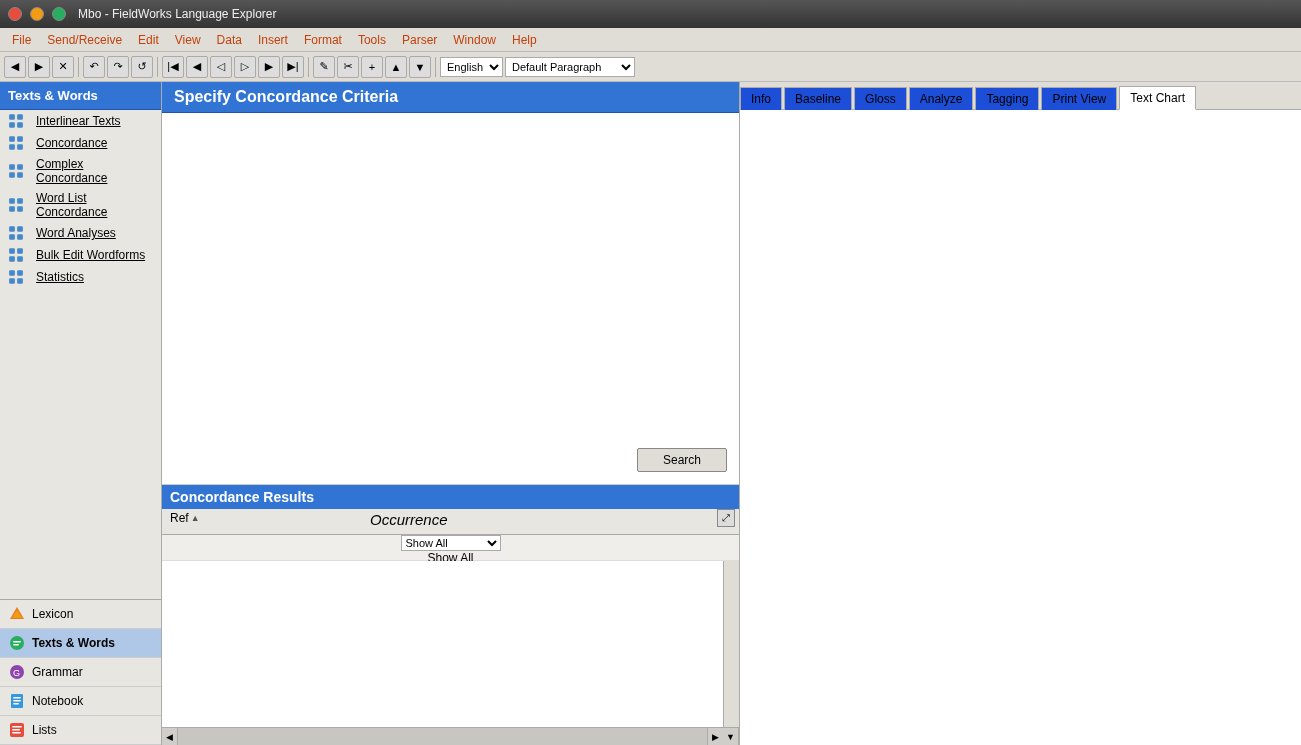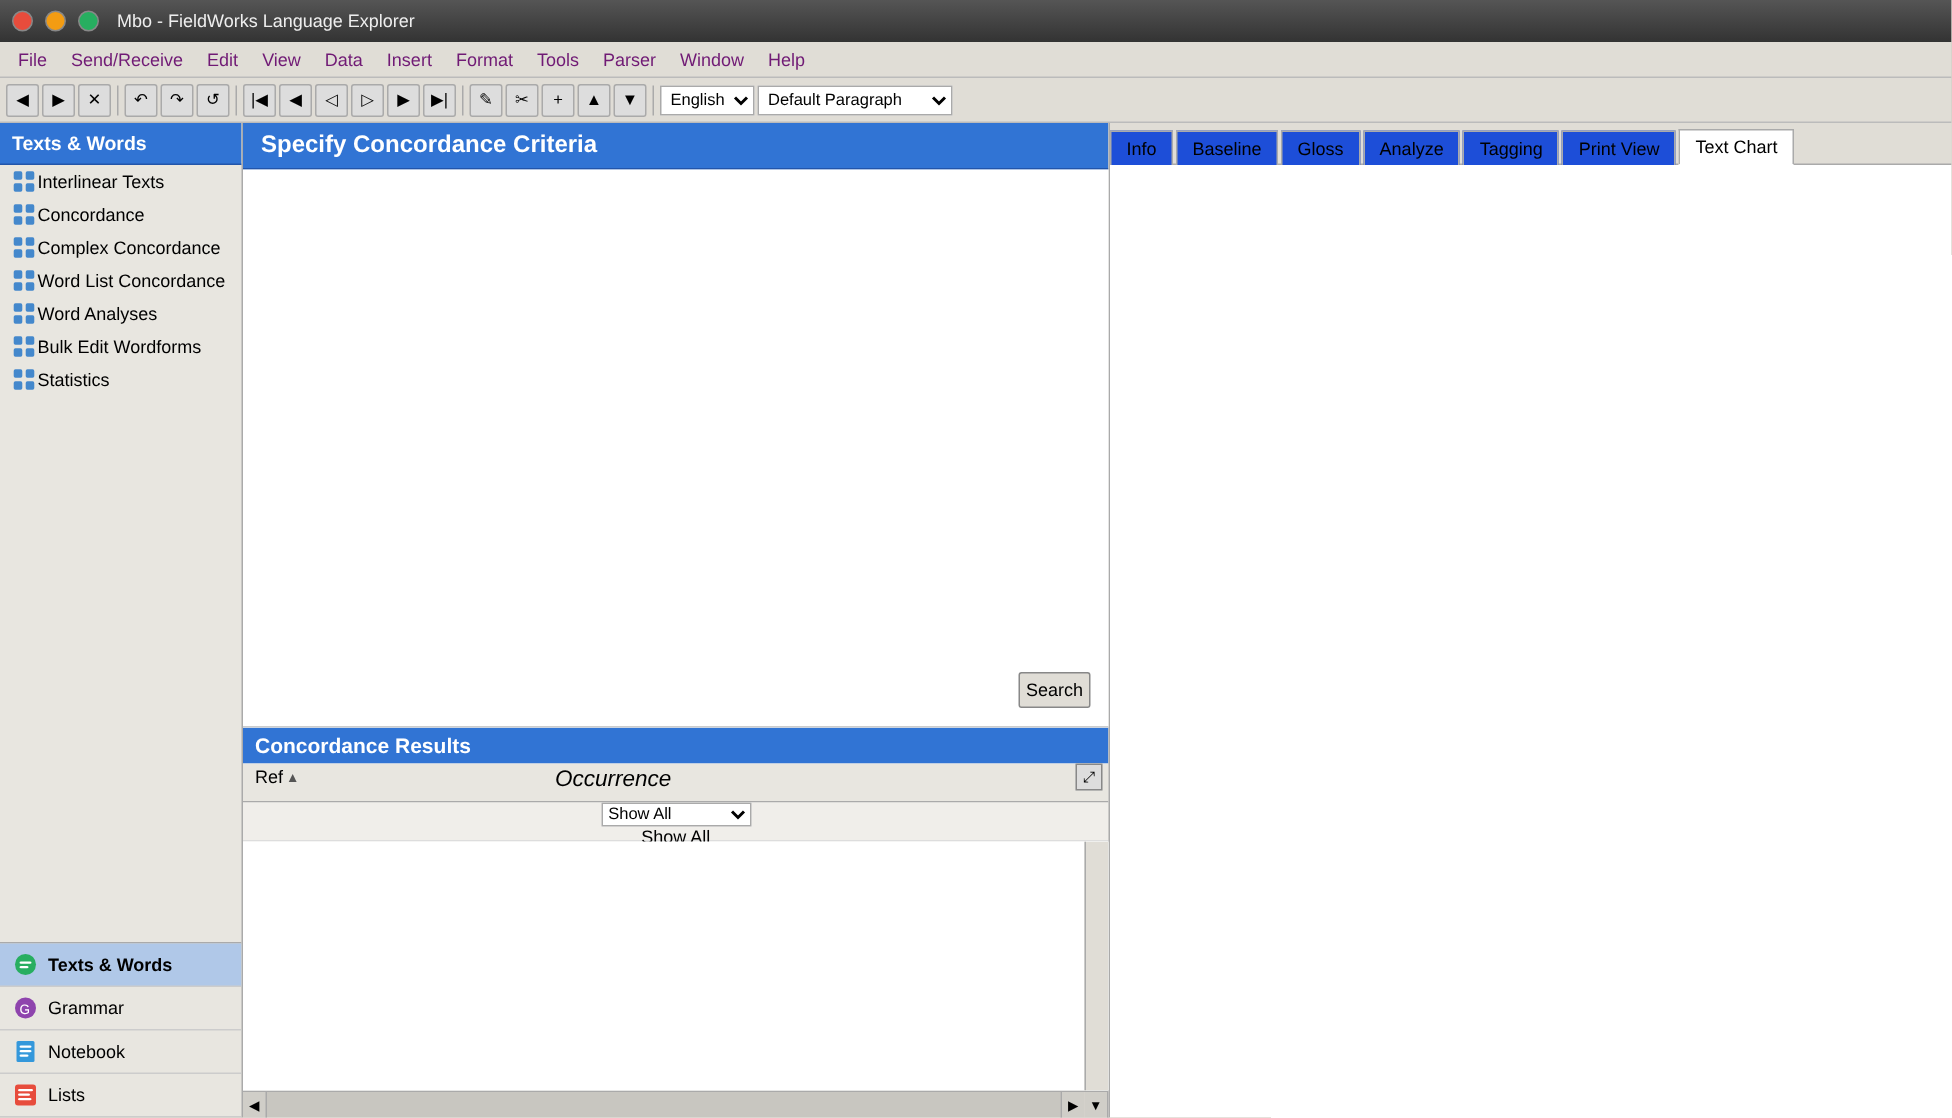--- a/index.html
+++ b/index.html
@@ -28,21 +28,21 @@
       height: 24px;
       display: flex;
       align-items: center;
       border-bottom: 1px solid #bbb;
       padding: 0 4px;
     }
     .menu-item {
       padding: 2px 8px;
       cursor: pointer;
       font-size: 12px;
-      color: #701a75;
+      color: #c2410c;
     }
 
     
     #toolbar {
       background: #e0ddd6;
       height: 30px;
       display: flex;
       align-items: center;
       padding: 0 4px;
       gap: 2px;
@@ -79,21 +79,22 @@
       padding: 6px 8px;
       border-bottom: 1px solid #2255aa;
     }
     .sidebar-item {
       display: flex;
       align-items: center;
       padding: 3px 8px;
       cursor: pointer;
       font-size: 12px;
       color: #000;
-      gap: 1px;
+      gap: 12px;
+      text-decoration: underline;
     }
     .sidebar-item .si-icon {
       width: 16px; height: 16px; display: inline-block; flex-shrink: 0;
     }
 
     
     #nav-tabs {
       margin-top: auto;
       border-top: 1px solid #aaa;
     }
@@ -134,21 +135,21 @@
       flex: 1;
       background: #fff;
       position: relative;
       border-bottom: 1px solid #ccc;
       min-height: 300px;
     }
     #search-btn {
       position: absolute;
       right: 12px;
       bottom: 12px;
-      padding: 4px 4px;
+      padding: 4px 25px;
       background: #e0ddd6;
       border: 1px solid #888;
       cursor: pointer;
       font-size: 12px;
       border-radius: 2px;
     }
 
     
     #concordance-results {
       display: flex;
@@ -388,20 +389,27 @@
       <svg class="grid-icon si-icon" viewBox="0 0 14 14">
         <rect x="1" y="1" width="5" height="5" fill="#4488cc" rx="1"></rect>
         <rect x="8" y="1" width="5" height="5" fill="#4488cc" rx="1"></rect>
         <rect x="1" y="8" width="5" height="5" fill="#4488cc" rx="1"></rect>
         <rect x="8" y="8" width="5" height="5" fill="#4488cc" rx="1"></rect>
       </svg>
       <span>Statistics</span>
     </div>
 
     <div id="nav-tabs">
+      <div class="nav-tab">
+        <svg class="nav-icon" viewBox="0 0 18 18">
+          <polygon points="9,2 16,14 2,14" fill="#e67e22"></polygon>
+          <polygon points="9,5 14,13 4,13" fill="#f39c12"></polygon>
+        </svg>
+        <span>Lexicon</span>
+      </div>
       <div class="nav-tab active">
         <svg class="nav-icon" viewBox="0 0 18 18">
           <circle cx="9" cy="9" r="7" fill="#27ae60"></circle>
           <rect x="5" y="7" width="8" height="1.5" fill="#fff" rx="1"></rect>
           <rect x="5" y="10" width="6" height="1.5" fill="#fff" rx="1"></rect>
         </svg>
         <span>Texts &amp; Words</span>
       </div>
       <div class="nav-tab">
         <svg class="nav-icon" viewBox="0 0 18 18">

